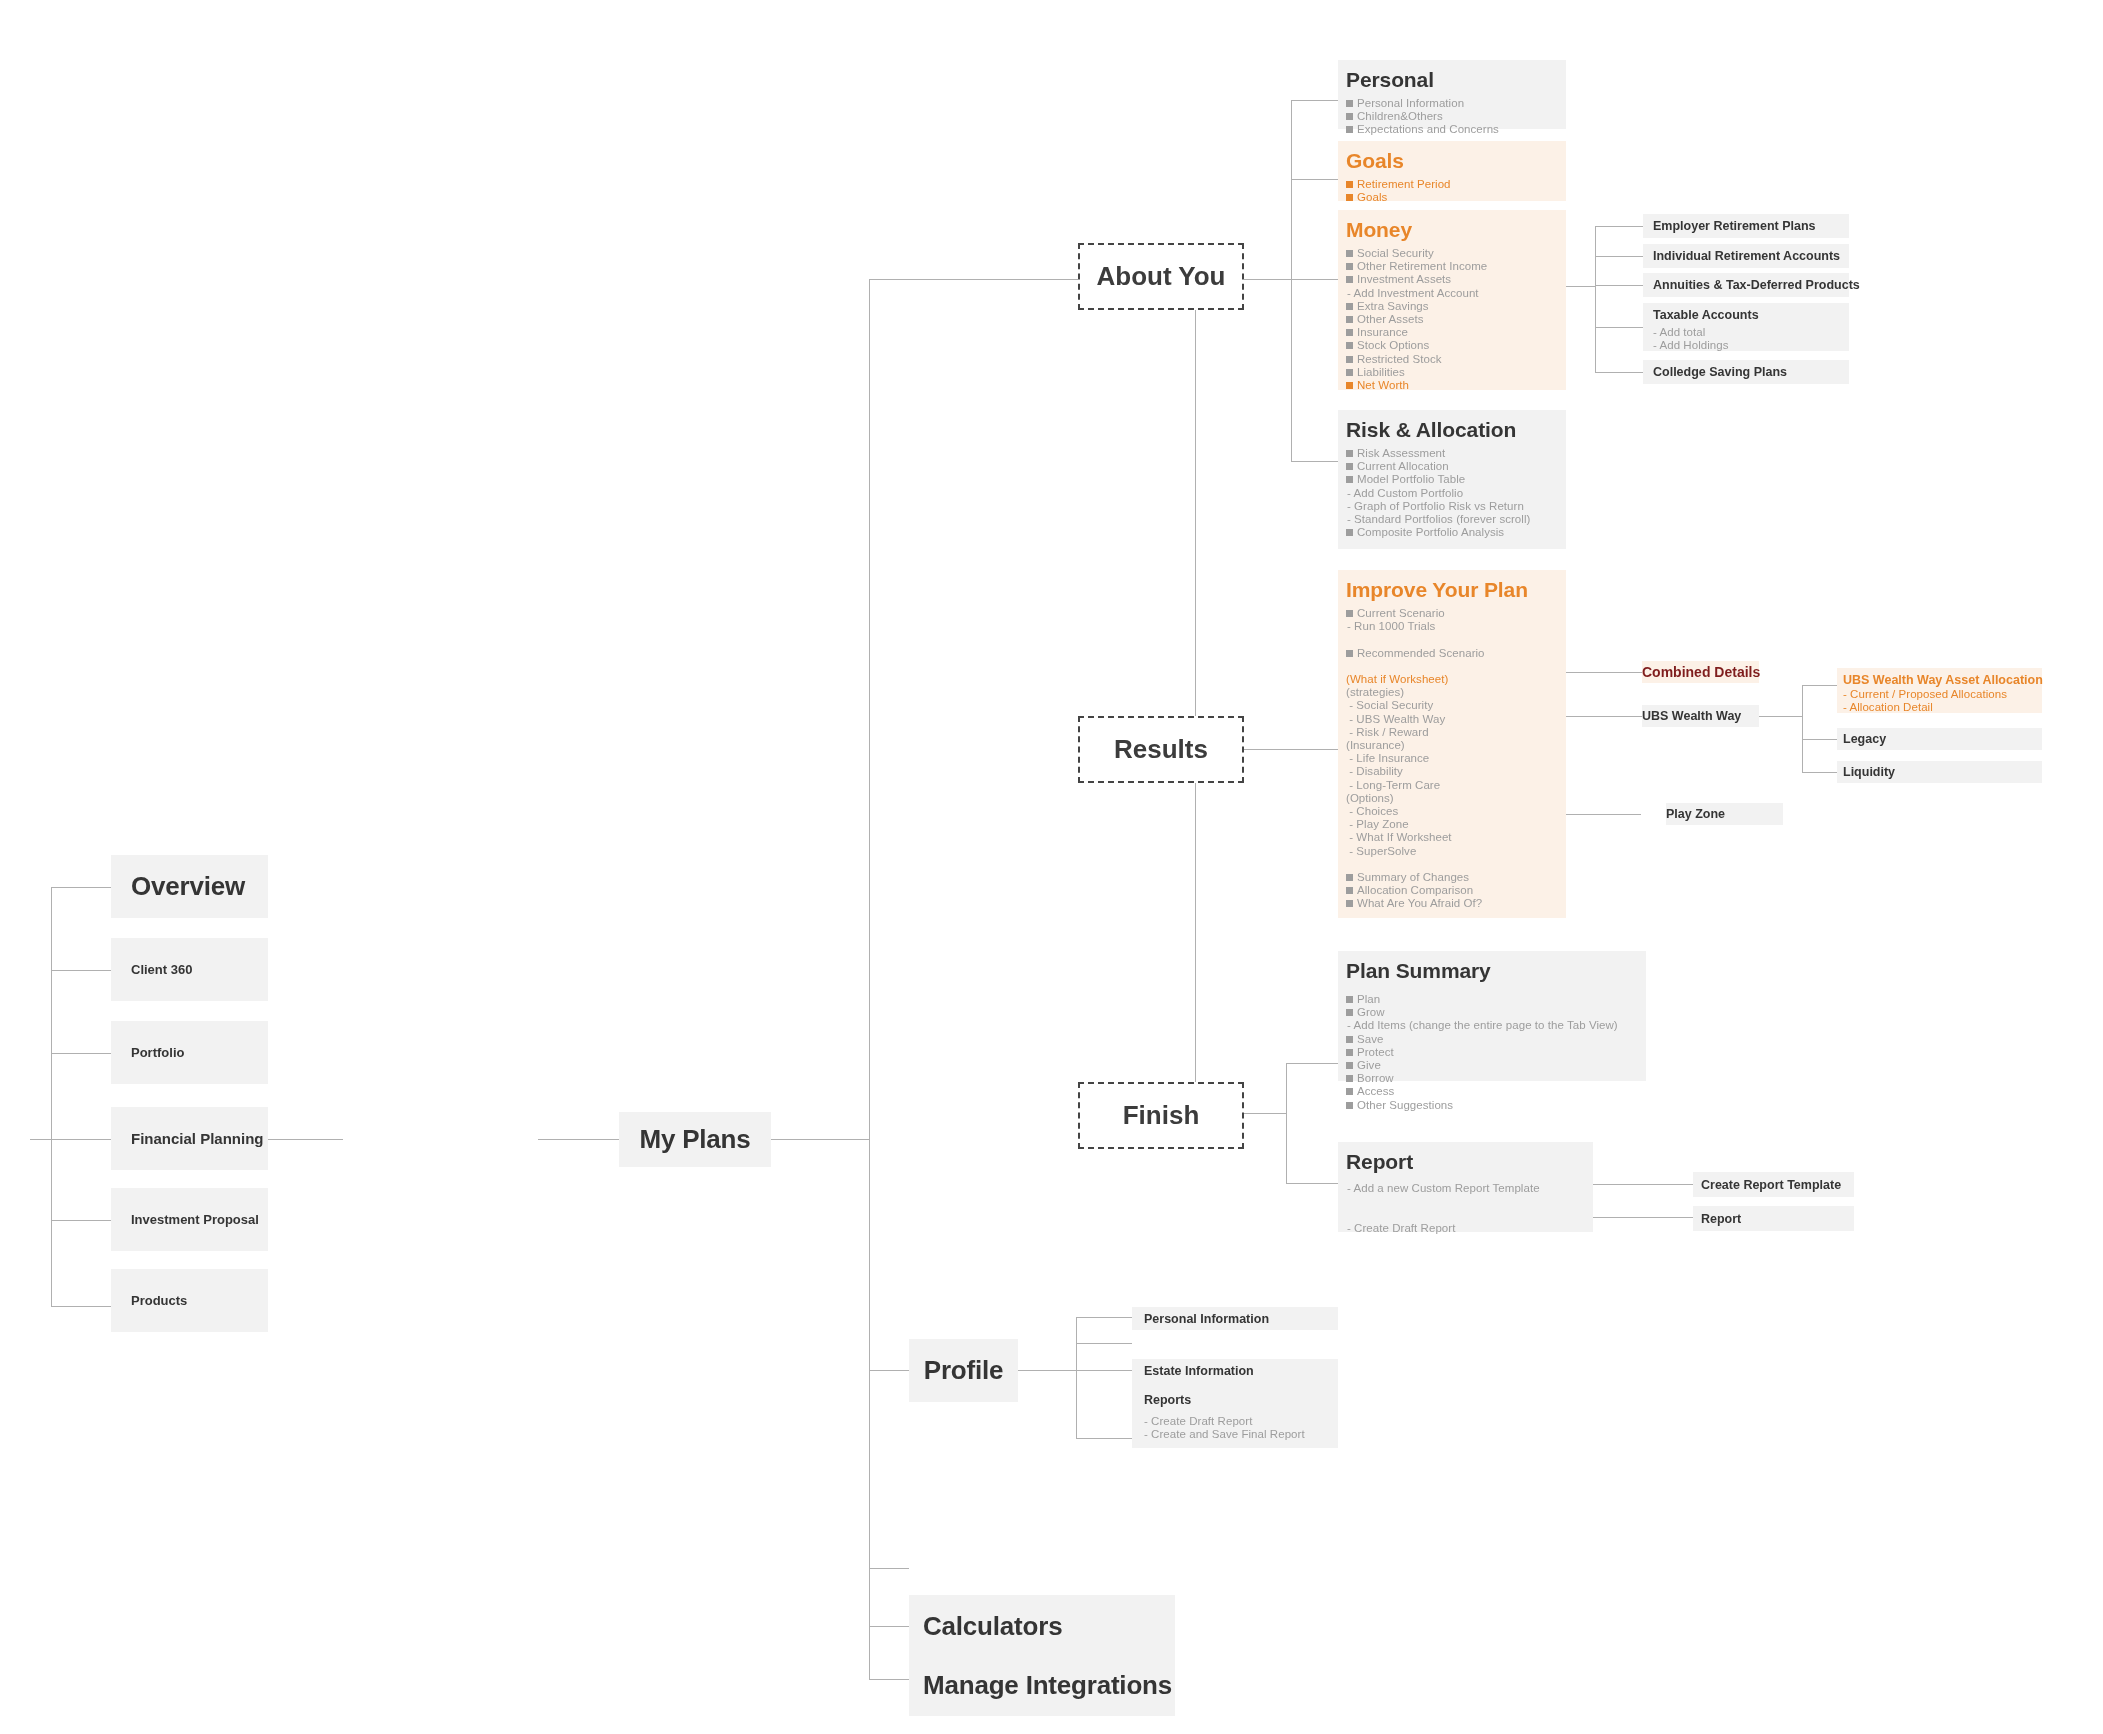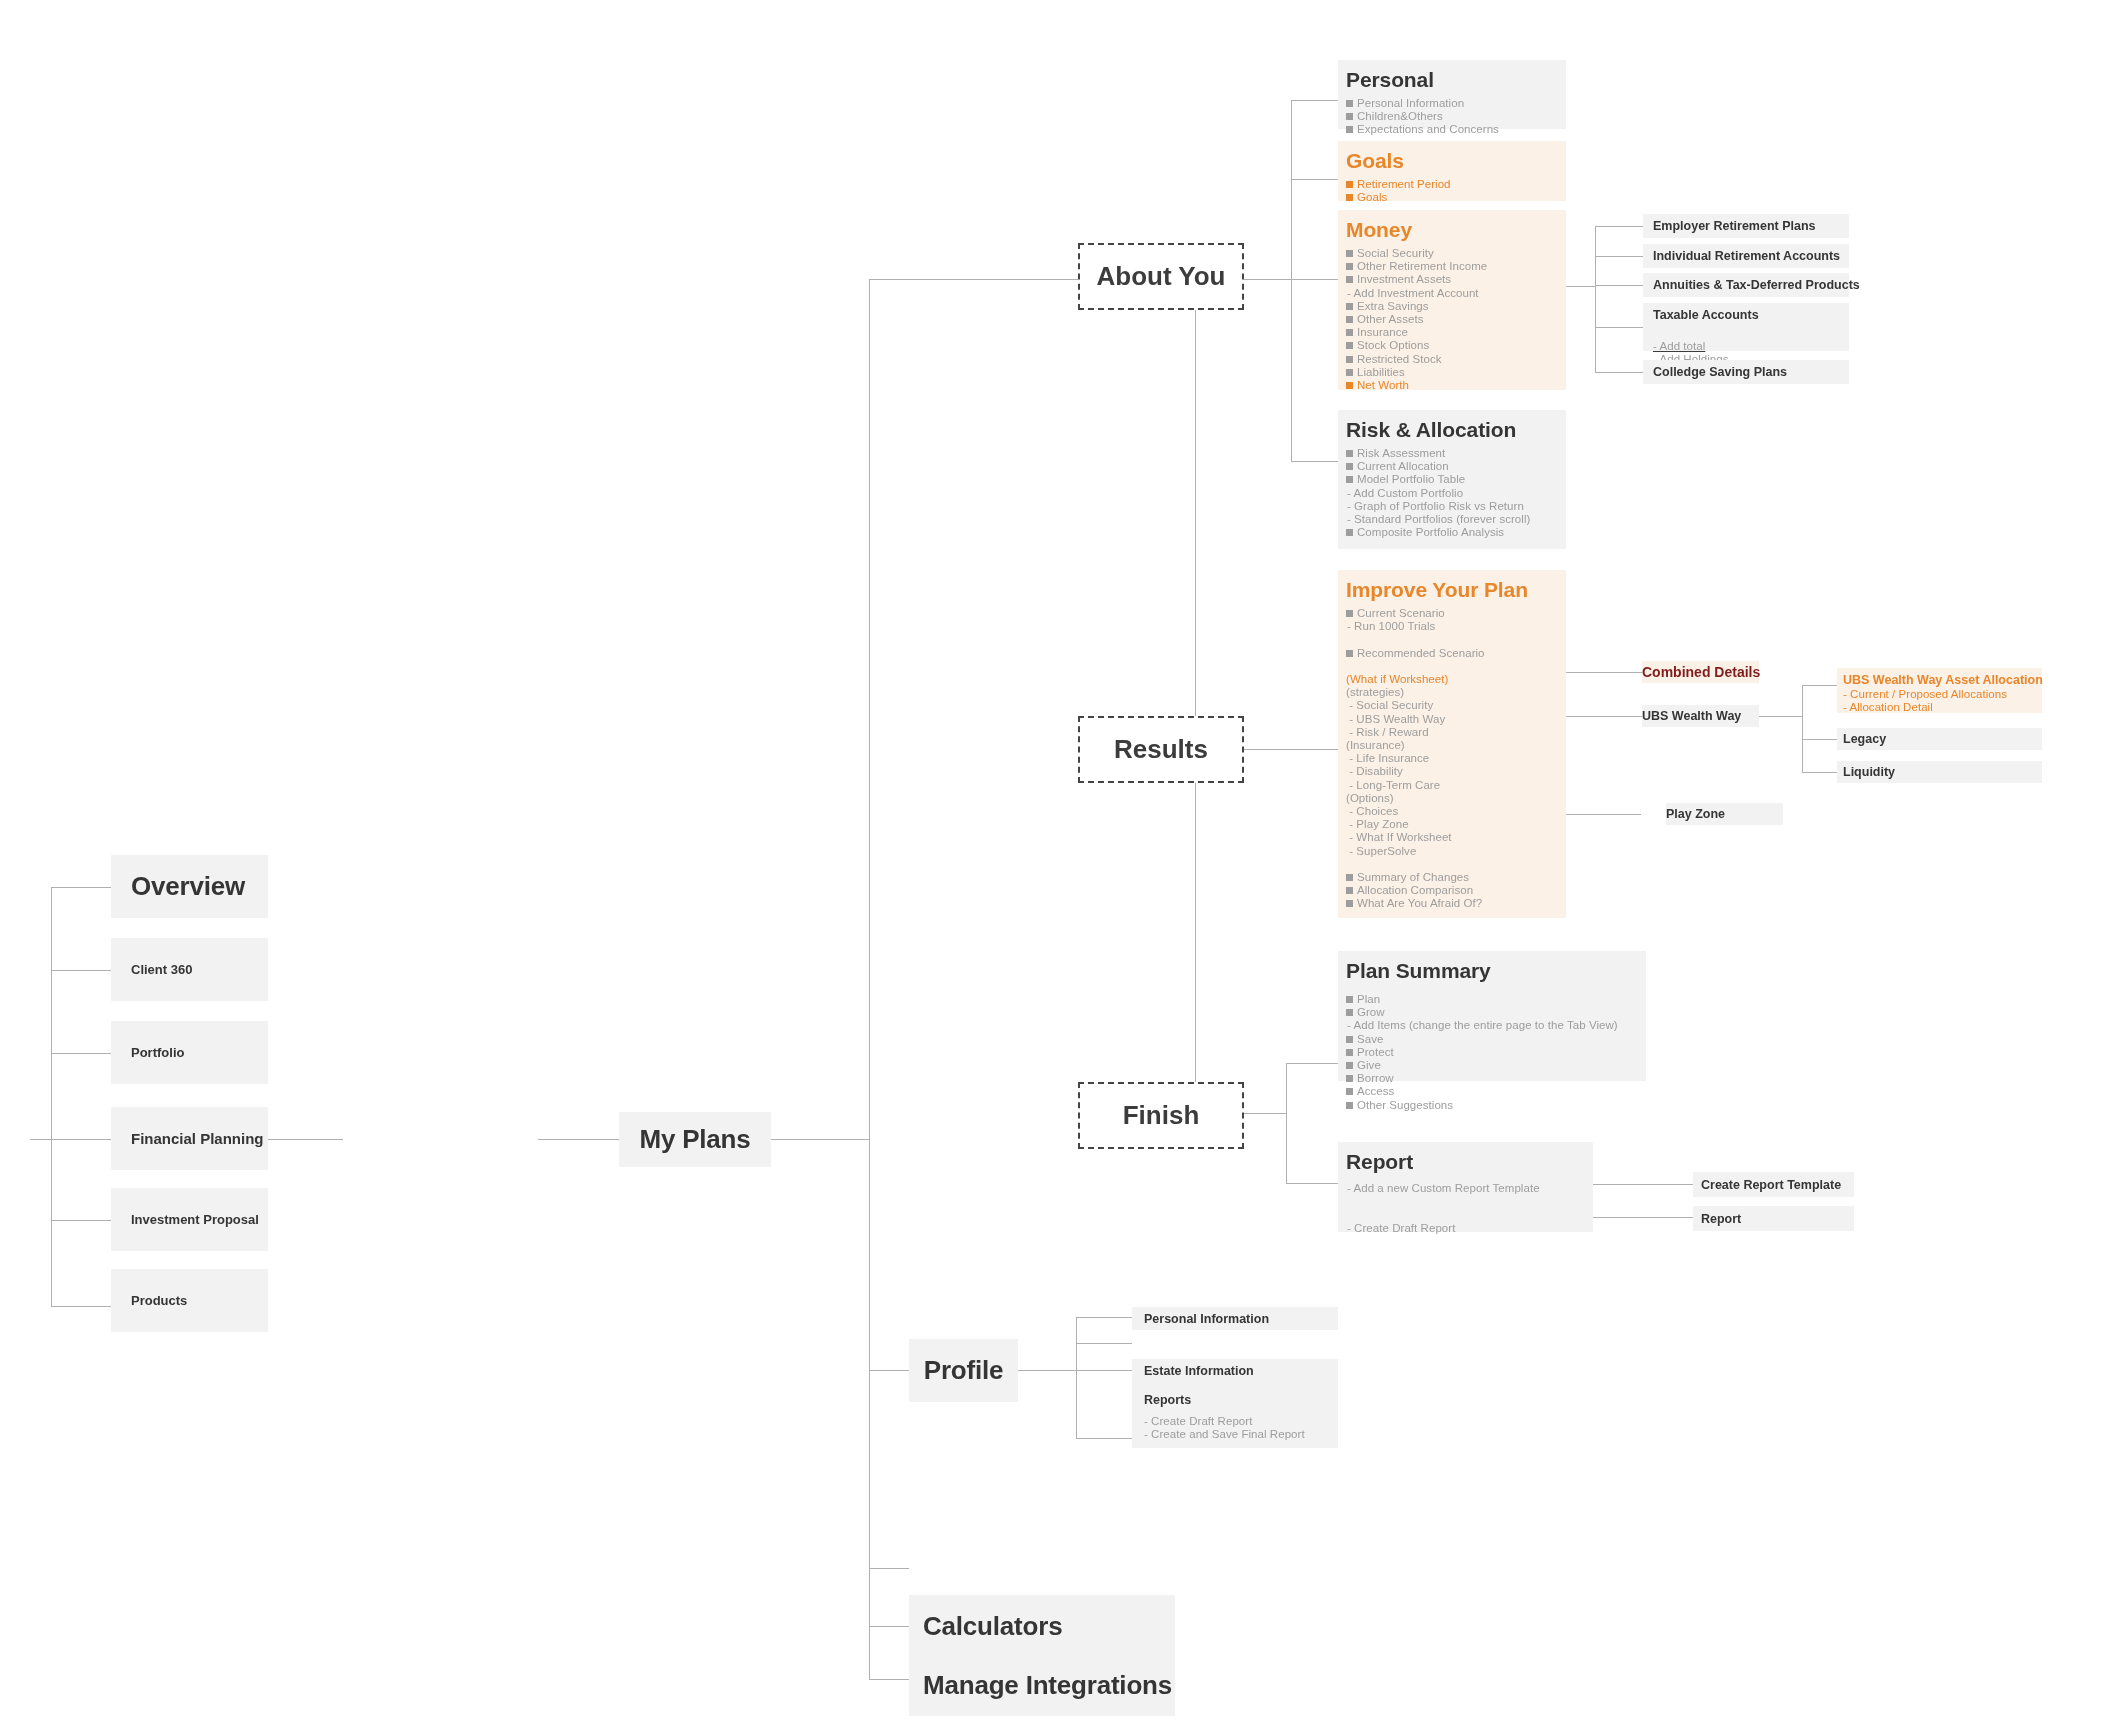--- a/index.html
+++ b/index.html
@@ -245,21 +245,21 @@
     <span class="title" style="font-size:12.5px;">Employer Retirement Plans</span>
   </div>
   <div class="node center" style="left:1643px;top:244px;width:206px;height:24px;padding-left:10px;">
     <span class="title" style="font-size:12.5px;">Individual Retirement Accounts</span>
   </div>
   <div class="node center" style="left:1643px;top:273px;width:206px;height:24px;padding-left:10px;">
     <span class="title" style="font-size:12.5px;">Annuities &amp; Tax-Deferred Products</span>
   </div>
   <div class="node" style="left:1643px;top:303px;width:206px;height:48px;padding:5px 0 0 10px;">
     <div class="title" style="font-size:12.5px;">Taxable Accounts</div>
-    <div class="items" style="margin-top:18px;text-decoration:underline;">
+    <div class="items" style="margin-top:4px;">
       <div class="item">- Add total</div>
       <div class="item">- Add Holdings</div>
     </div>
   </div>
   <div class="node center" style="left:1643px;top:360px;width:206px;height:24px;padding-left:10px;">
     <span class="title" style="font-size:12.5px;">Colledge Saving Plans</span>
   </div>
 
   <div class="node orange" style="left:1338px;top:570px;width:228px;height:348px;padding:8px 0 0 8px;">
     <div class="title t-lg">Improve Your Plan</div>

